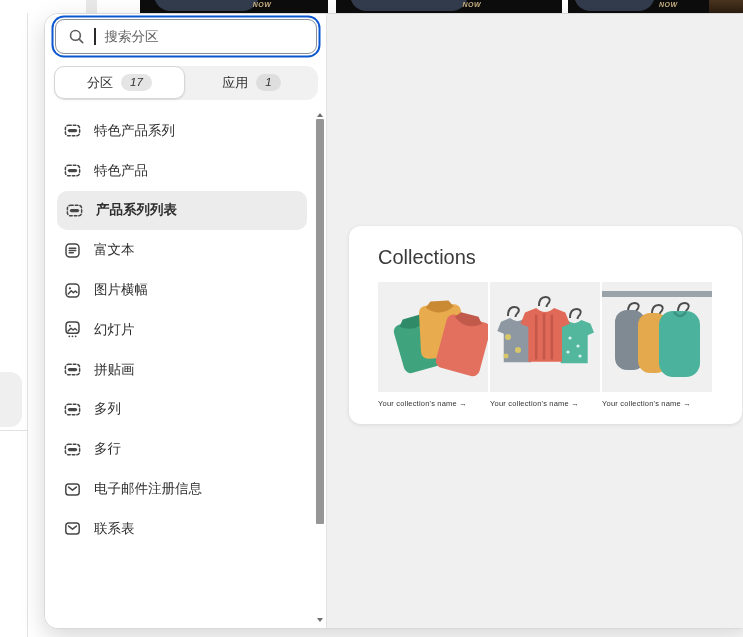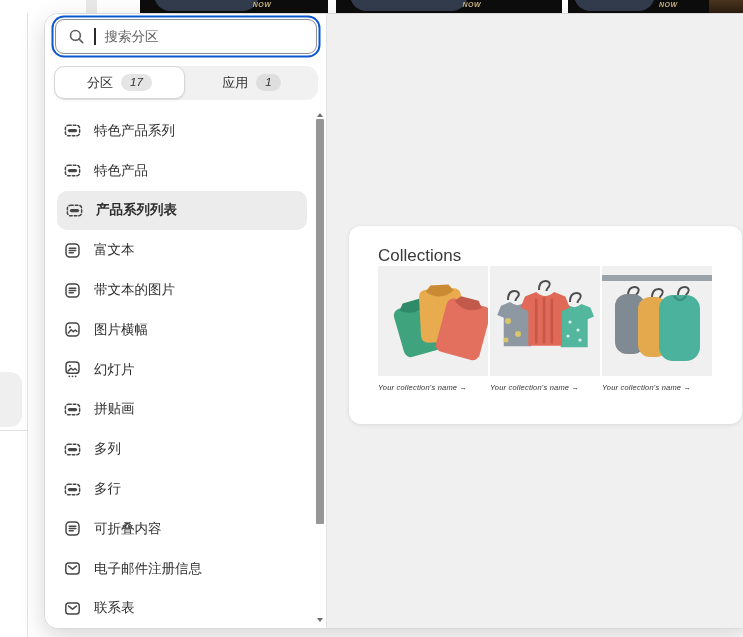--- a/index.html
+++ b/index.html
@@ -63,24 +63,24 @@
     background:#969696; border-radius:1px; }
   .sarrow { position:absolute; left:3px; width:0; height:0;
     border-left:3.5px solid transparent; border-right:3.5px solid transparent; }
   .sarrow.up { top:2px; border-bottom:4px solid #6f6f6f; }
   .sarrow.down { bottom:4px; border-top:4px solid #6f6f6f; }
 
   
   .card { position:absolute; left:22px; top:212px; width:393px; height:198px;
     background:#fff; border-radius:12px; box-shadow:0 1px 4px rgba(0,0,0,.10);
     padding:20px 29px; }
-  .card-title { font-size:17px; color:#3a3a3a; font-weight:400; }
+  .card-title { font-size:20px; color:#3a3a3a; font-weight:400; margin-bottom:13px; }
   .tiles { display:flex; gap:2px; }
   .tile { width:110px; height:110px; background:#f0f0f0; flex:none; }
-  .caps { display:flex; gap:2px; margin-top:7px;font-style:italic; }
+  .caps { display:flex; gap:2px; margin-top:7px; }
   .cap { width:110px; font-size:7.5px; color:#333; letter-spacing:.2px; }
 </style>
 </head>
 <body>
 
 <div class="stage">
 
   <div class="grey-strip"></div>
   <div class="top-thumb" style="left:140px;width:188px;">
     <div class="pill"></div>
@@ -160,29 +160,20 @@
   <div class="item">
     <span class="icon">
               <svg viewBox="0 0 16 16">
                 <rect x="1.9" y="1.9" width="12.2" height="12.2" rx="3.4" fill="none" stroke="currentColor" stroke-width="1.4" stroke-linecap="round" stroke-linejoin="round"></rect>
                 <path d="M4.9 5.9h6.2M4.9 8h6.2M4.9 10.1h3.8" fill="none" stroke="currentColor" stroke-width="1.4" stroke-linecap="round" stroke-linejoin="round"></path>
               </svg>
             </span>
     <span class="label">富文本</span>
   </div>
 
-  <div class="item">
-    <span class="icon">
-              <svg viewBox="0 0 16 16">
-                <rect x="1.9" y="1.9" width="12.2" height="12.2" rx="3.4" fill="none" stroke="currentColor" stroke-width="1.4" stroke-linecap="round" stroke-linejoin="round"></rect>
-                <path d="M4.9 5.9h6.2M4.9 8h6.2M4.9 10.1h3.8" fill="none" stroke="currentColor" stroke-width="1.4" stroke-linecap="round" stroke-linejoin="round"></path>
-              </svg>
-            </span>
-    <span class="label">带文本的图片</span>
-  </div>
 
   <div class="item">
     <span class="icon">
               <svg viewBox="0 0 16 16">
                 <rect x="1.9" y="1.9" width="12.2" height="12.2" rx="3.4" fill="none" stroke="currentColor" stroke-width="1.4" stroke-linecap="round" stroke-linejoin="round"></rect>
                 <circle cx="5.6" cy="5.9" r="1.05" fill="currentColor"></circle>
                 <path d="M4 11.2l2.8-2.9 2 1.8 1.8-1.6 1.5 1.3" fill="none" stroke="currentColor" stroke-width="1.4" stroke-linecap="round" stroke-linejoin="round"></path>
               </svg>
             </span>
     <span class="label">图片横幅</span>
@@ -225,29 +216,20 @@
   <div class="item">
     <span class="icon">
               <svg viewBox="0 0 16 16">
                 <rect x="1.3" y="3" width="13.4" height="10" rx="3" fill="none" stroke="currentColor" stroke-width="1.4" stroke-linecap="round" stroke-linejoin="round" stroke-dasharray="2.5 1.9"></rect>
                 <rect x="3.6" y="6.5" width="8.8" height="3.1" rx="1.55" fill="currentColor"></rect>
               </svg>
             </span>
     <span class="label">多行</span>
   </div>
 
-  <div class="item">
-    <span class="icon">
-              <svg viewBox="0 0 16 16">
-                <rect x="1.9" y="1.9" width="12.2" height="12.2" rx="3.4" fill="none" stroke="currentColor" stroke-width="1.4" stroke-linecap="round" stroke-linejoin="round"></rect>
-                <path d="M4.9 5.9h6.2M4.9 8h6.2M4.9 10.1h3.8" fill="none" stroke="currentColor" stroke-width="1.4" stroke-linecap="round" stroke-linejoin="round"></path>
-              </svg>
-            </span>
-    <span class="label">可折叠内容</span>
-  </div>
 
   <div class="item">
     <span class="icon">
               <svg viewBox="0 0 16 16">
                 <rect x="1.7" y="2.9" width="12.6" height="10.2" rx="2.6" fill="none" stroke="currentColor" stroke-width="1.4" stroke-linecap="round" stroke-linejoin="round"></rect>
                 <path d="M4.3 5.7L8 8.6l3.7-2.9" fill="none" stroke="currentColor" stroke-width="1.4" stroke-linecap="round" stroke-linejoin="round"></path>
               </svg>
             </span>
     <span class="label">电子邮件注册信息</span>
   </div>

